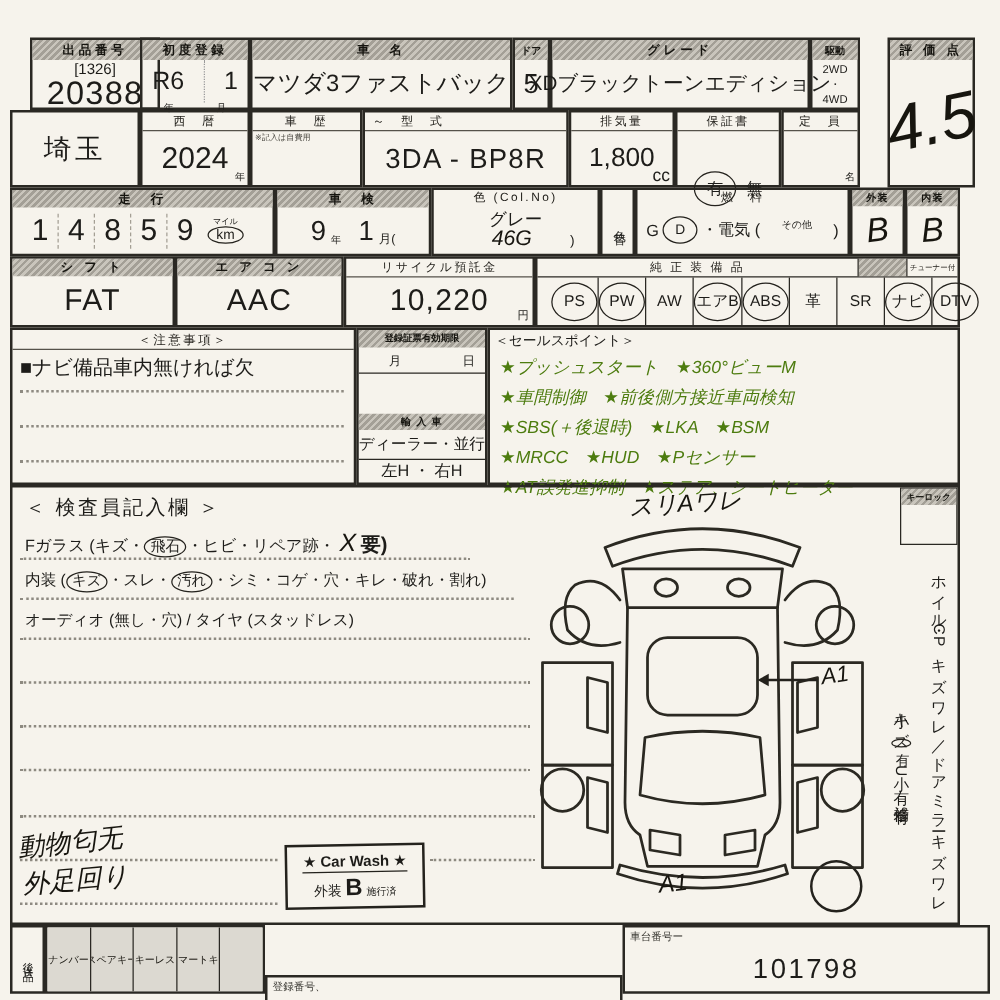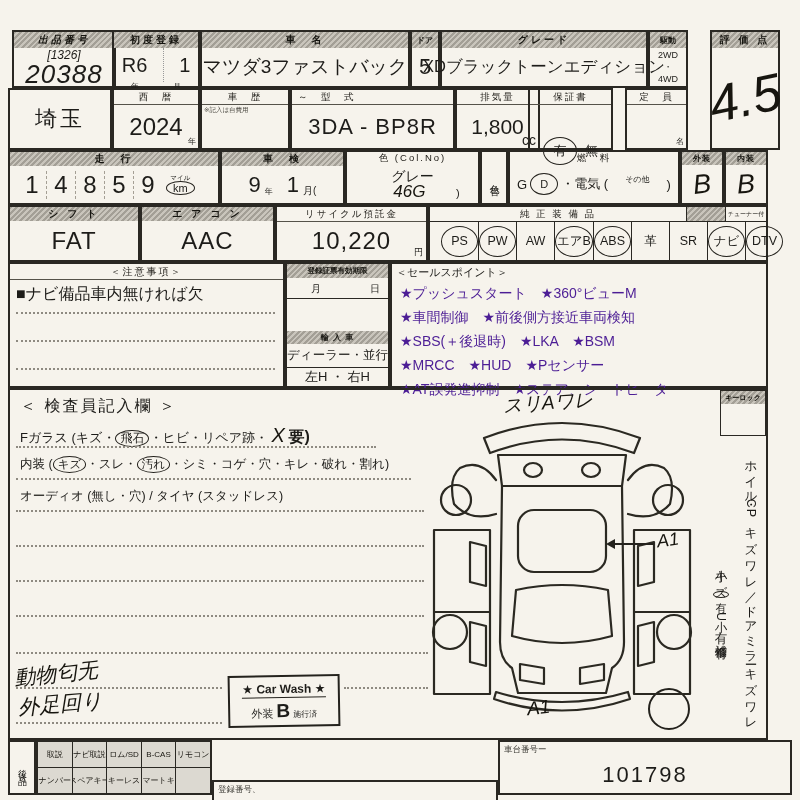--- a/index.html
+++ b/index.html
@@ -25,29 +25,29 @@
   .hand{font-style:italic;color:#17150f;}
   .dot{position:absolute;border-top:2px dotted #8e8a81;height:0;}
   .vtext{writing-mode:vertical-rl;text-orientation:mixed;}
   .eq{flex:1;display:flex;align-items:center;justify-content:center;border-left:1.5px solid #2a2823;}
   .eq:first-child{border-left:none;}
   .eqmark{display:inline-flex;align-items:center;justify-content:center;min-width:33px;height:29px;border-radius:50%;border:1.8px solid transparent;font-size:12.5px;white-space:nowrap;padding:0 1px;}
   .eqmark.circled{border-color:#24221d;}
   .gcell{flex:1;border-left:1px solid #2a2823;background:#dcd9d1;display:flex;align-items:center;justify-content:center;font-size:8px;white-space:nowrap;overflow:hidden;color:#17150f;}
   .gcell:first-child{border-left:none;}
   .tiny{font-size:9px;}
-  .salesline{font-size:14px;line-height:24px;white-space:nowrap;color:#4c1d95;}
+  .salesline{font-size:14px;line-height:24px;white-space:nowrap;color:#4d7c0f;font-style:italic;}
   svg{display:block;}
 </style>
 </head>
 <body>
 
 <div id="sheet">
 
-  <div class="cell" style="left:12px;top:30px;width:104px;height:58px;font-style:italic;">
+  <div class="cell" style="left:24px;top:30px;width:104px;height:58px;">
     <div class="hdr" style="height:16px;">出品番号</div>
     <div class="body" style="flex-direction:column;justify-content:flex-start;">
       <div style="font-size:12px;line-height:12px;margin-top:1px;">[1326]</div>
       <div style="font-size:26px;line-height:26px;letter-spacing:1px;">20388</div>
     </div>
   </div>
 
   <div class="cell" style="left:112px;top:30px;width:88px;height:58px;">
     <div class="hdr" style="height:16px;">初度登録</div>
     <div class="body" style="justify-content:space-around;">
@@ -126,21 +126,21 @@
   </div>
 
   <div class="cell" style="left:455px;top:88px;width:85px;height:62px;">
     <div class="hdrw" style="height:14px;border-bottom:1px solid #55524a;">排気量</div>
     <div class="body">
         <span style="font-size:21px;">1,800</span>
       <span style="position:absolute;right:2px;bottom:0;font-size:14px;">cc</span>
       </div>
   </div>
 
-  <div class="cell" style="left:528px;top:88px;width:85px;height:62px;gap:32px;">
+  <div class="cell" style="left:540px;top:88px;width:85px;height:62px;gap:32px;">
     <div class="hdrw" style="height:14px;border-bottom:1px solid #55524a;">保証書</div>
     <div class="body" style="gap:8px;">
       <span class="circ" style="width:24px;height:24px;font-size:13px;">有</span>
       <span style="font-size:13px;">無</span>
     </div>
   </div>
 
   <div class="cell" style="left:625px;top:88px;width:63px;height:62px;">
     <div class="hdrw" style="height:14px;border-bottom:1px solid #55524a;">定　員</div>
     <div class="body">
@@ -405,27 +405,20 @@
 
   <div class="hand" style="position:absolute;left:527px;top:697px;font-size:19px;transform:rotate(-6deg);">A1</div>
 
   <div class="cell" style="left:8px;top:740px;width:28px;height:55px;">
     <div class="body">
         <span class="vtext" style="font-size:9px;letter-spacing:4px;">後送品</span>
       </div>
   </div>
 
   <div class="cell" style="left:36px;top:740px;width:176px;height:55px;">
-    <div style="display:flex;flex:1;border-bottom:1px solid #2a2823;">
-      <div class="gcell">取説</div>
-      <div class="gcell">ナビ取説</div>
-      <div class="gcell">ロム/SD</div>
-      <div class="gcell">B-CAS</div>
-      <div class="gcell">リモコン</div>
-    </div>
     <div style="display:flex;flex:1;">
       <div class="gcell">ナンバー</div>
       <div class="gcell">スペアキー</div>
       <div class="gcell">キーレス</div>
       <div class="gcell">スマートキー</div>
       <div class="gcell"></div>
     </div>
   </div>
 
   <div class="cell" style="left:212px;top:740px;width:286px;height:55px;margin-top:40px;">

